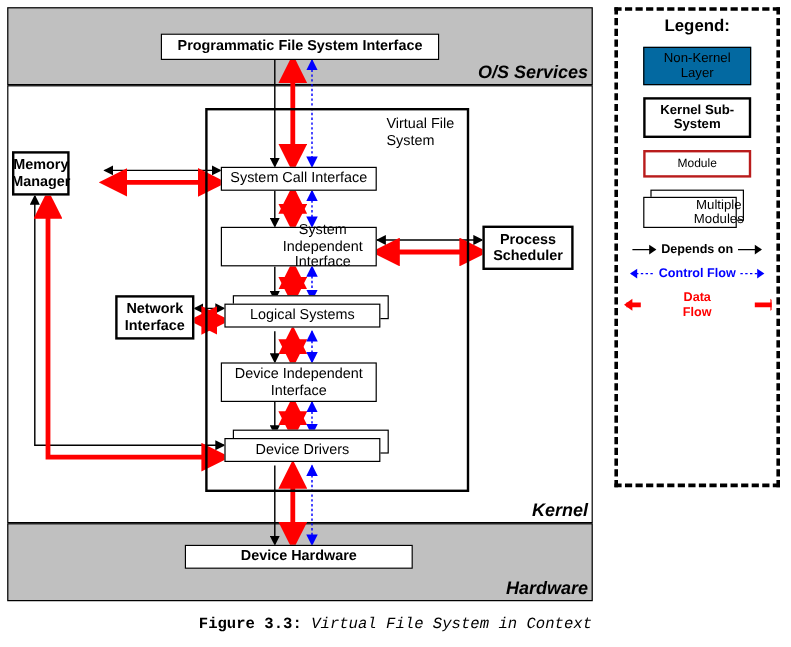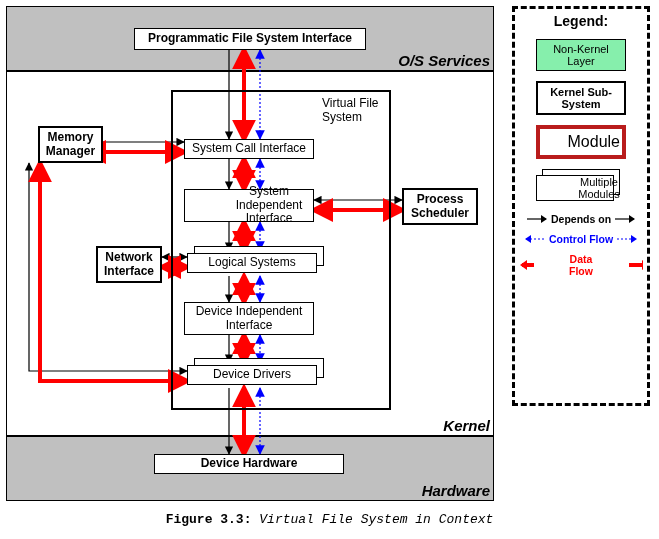--- a/index.html
+++ b/index.html
@@ -56,37 +56,37 @@
   .legend-box {
     position: absolute;
     border: 3px dashed #000;
     background: #fff;
     text-align: center;
   }
   .legend-title { font-weight: bold; font-size: 14px; margin: 4px 0 6px; }
   .legend-item { position: relative; margin: 10px auto; width: 90px; }
   .legend-nk {
     border: 1px solid #000;
-    background: #86efac;
+    background: #0369a1;
     font-size: 11px;
     padding: 3px 2px;
     text-align: center;
   }
   .legend-sub {
     border: 2px solid #000;
     font-weight: bold;
     font-size: 11px;
     padding: 3px 2px;
     text-align: center;
   }
   .legend-mod {
-    border: 4px solid #b91c1c;
-    font-size: 16px;
+    border: 2px solid #b91c1c;
+    font-size: 10px;
     padding: 4px 2px;
-    text-align: right;
+    text-align: center;
   }
   .legend-stack { position: relative; height: 34px; }
   .legend-stack .s-shadow {
     position: absolute; border:1px solid #000; background:#fff;
     left:6px; top:0; width:78px; height:26px;
   }
   .legend-stack .s-front {
     position: absolute; border:1px solid #000; background:#fff;
     left:0; top:6px; width:78px; height:26px;
     font-size:11px; display:flex; align-items:center; justify-content:center;padding-left:48px;
@@ -165,21 +165,21 @@
 
     <line x1="310" y1="196" x2="398" y2="196" stroke="#000" stroke-width="1.2" marker-start="url(#ab)" marker-end="url(#ab)"></line>
     <line x1="310" y1="206" x2="398" y2="206" stroke="#f00" stroke-width="4" marker-start="url(#ar)" marker-end="url(#ar)"></line>
   </svg>
 
   <div class="vfs-box" style="left:167px; top:86px; width:220px; height:320px;"></div>
   <div class="vfs-label" style="left:318px; top:92px; font-weight:normal;">Virtual File System</div>
 
   <div class="module" style="left:130px; top:24px; width:232px; height:22px; font-weight:bold;">Programmatic File System Interface</div>
 
-  <div class="module sub" style="left:34px; top:122px; width:65px; height:37px;">Memory Manager</div>
+  <div class="module sub" style="left:6px; top:122px; width:48px; height:37px;">Memory Manager</div>
 
   <div class="module sub" style="left:398px; top:184px; width:76px; height:37px;">Process Scheduler</div>
 
   <div class="module sub" style="left:92px; top:242px; width:66px; height:37px;">Network Interface</div>
 
   <div class="module" style="left:180px; top:135px; width:130px; height:20px;">System Call Interface</div>
 
   <div class="module" style="left:180px; top:185px; width:130px; height:33px;padding-left:40px;">System Independent Interface</div>
 
   <div class="module" style="left:190px; top:242px; width:130px; height:20px;"></div>

